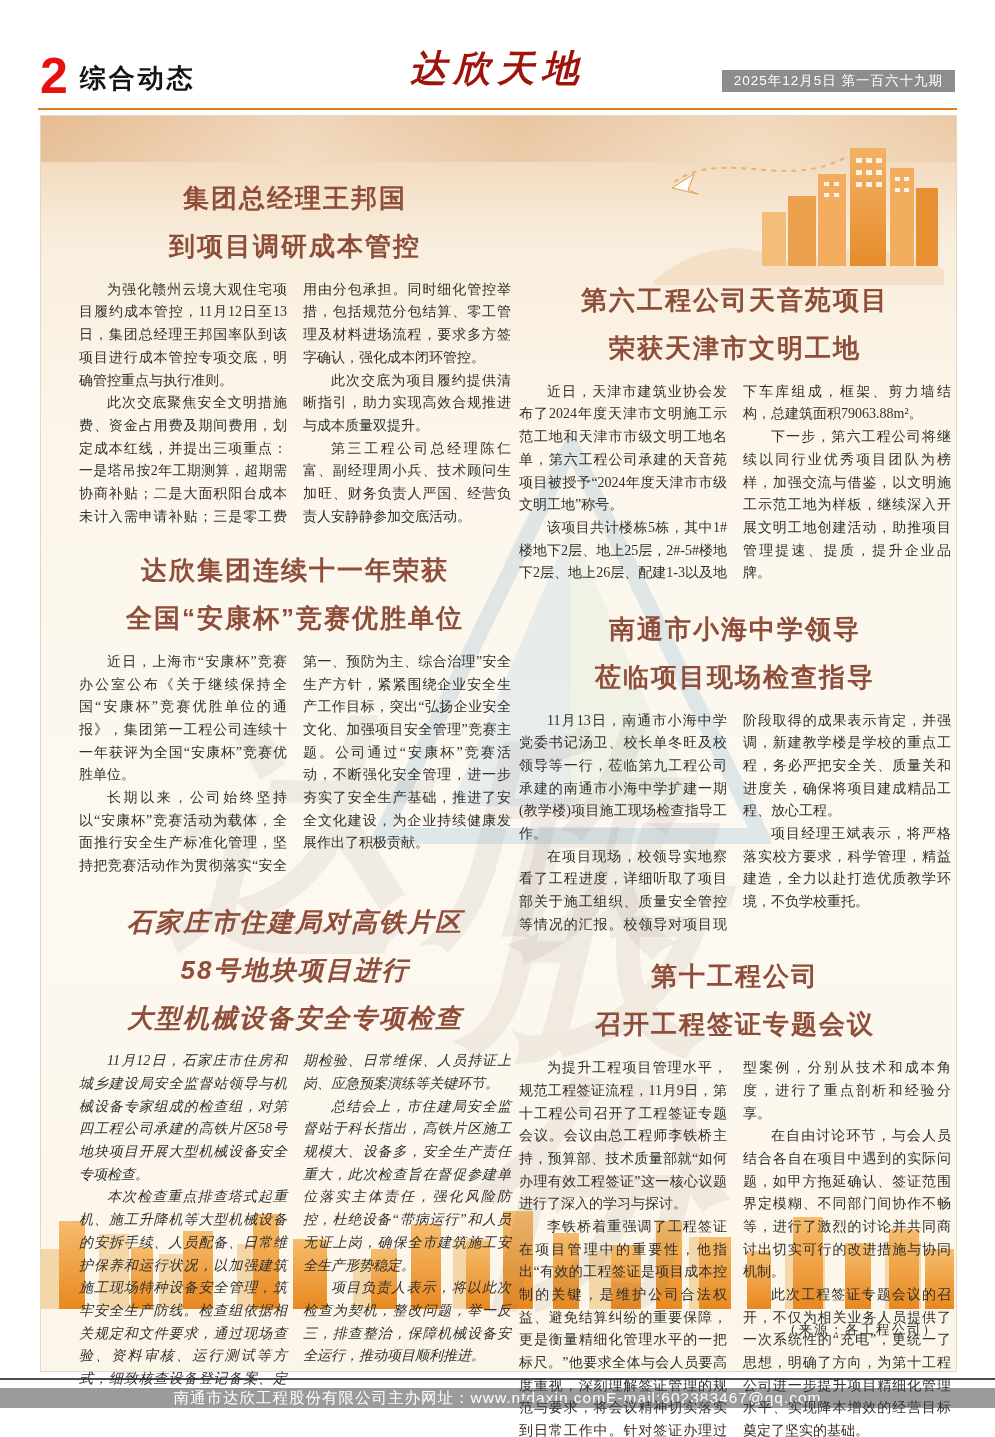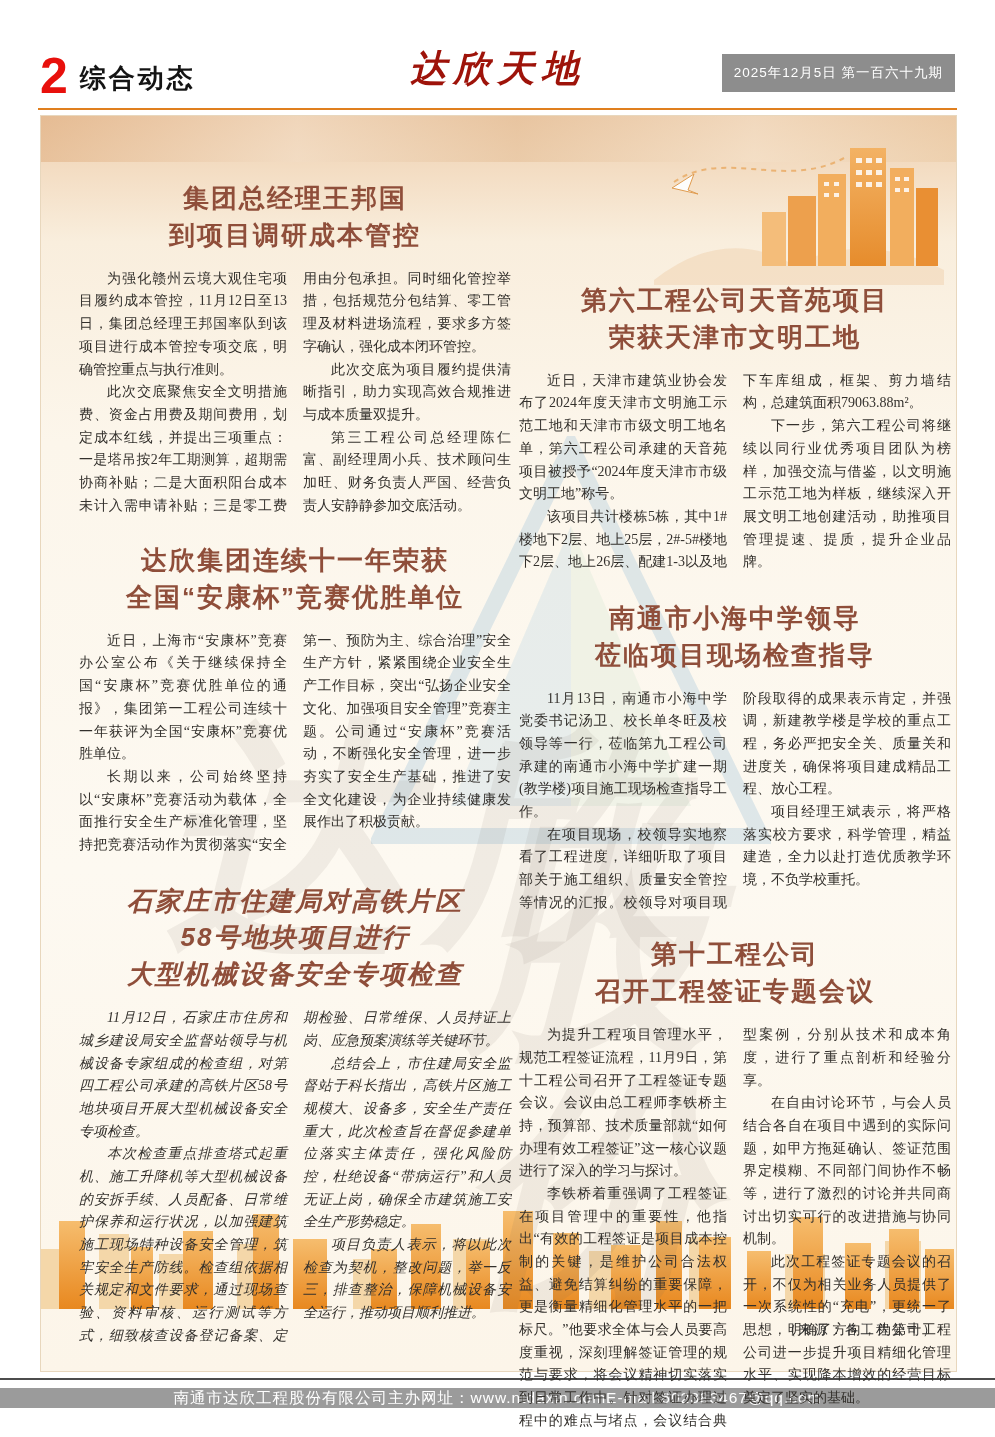--- a/index.html
+++ b/index.html
@@ -7,41 +7,41 @@
         font-family:"Liberation Sans","DejaVu Sans",sans-serif;}
   
   .masthead{position:absolute;top:48px;left:40px;right:40px;height:52px;}
   .hdr-left{position:absolute;left:0;bottom:4px;display:flex;align-items:flex-end;}
   .pagenum{font-size:50px;font-weight:900;color:#e8100c;line-height:.78;letter-spacing:0;}
   .section{font-size:26px;font-weight:700;color:#141414;margin-left:12px;letter-spacing:3px;}
   .brand{position:absolute;left:0;right:0;bottom:6px;text-align:center;
          font-family:Liberation Serif, serif;font-weight:700;font-style:italic;
          font-size:37px;color:#9e130a;letter-spacing:7px;}
   .issue{position:absolute;right:0;bottom:8px;background:#8d8d8d;color:#fff;
-         font-size:13.5px;padding:10px 12px;letter-spacing:1px;}
+         font-size:13.5px;padding:2px 12px;letter-spacing:1px;}
   .rule{position:absolute;top:108px;left:38px;right:38px;height:2px;background:#e07f1e;}
   
   .sheet{position:absolute;top:115px;left:40px;width:915px;height:1255px;
          border:1px solid #e8d7bd;
          background:linear-gradient(180deg,#ecc9a7 0%,#f2d9bd 3%,#f9eedd 10%,#fcf6eb 26%,#fdf9f1 60%,#fcf5e9 100%);}
   .topband{position:absolute;top:0;left:0;right:0;height:46px;opacity:.65;
          background:linear-gradient(90deg,#e2b488,#f2dcc4 28%,#e6c29c 52%,#f4e0c8 78%,#ebcba6);}
   .deco{position:absolute;pointer-events:none;}
   .wm{position:absolute;font-family:"Liberation Serif","DejaVu Serif",serif;font-weight:700;
       font-style:italic;color:rgba(110,100,90,.09);z-index:1;line-height:1;}
   .wm1{left:120px;top:600px;font-size:250px;letter-spacing:20px;}
   .wm2{left:420px;top:700px;font-size:250px;letter-spacing:20px;}
   
   .col{position:absolute;top:0;width:432px;z-index:3;}
   .col-left{left:38px;}
   .col-right{left:478px;}
   .story{display:block;}
   .headline{margin:0 0 14px 0;text-align:center;color:#8f4e3a;font-weight:800;
             font-size:26px;line-height:1.42;letter-spacing:2px;}
-  .headline span{display:block;}
+  .headline span{display:block;margin-top:11px;}
   .body2col{column-count:2;column-gap:16px;
             font-family:"Liberation Serif","DejaVu Serif",serif;
             font-size:14px;line-height:1.62;color:#33302c;text-align:justify;}
   .body2col p{margin:0;text-indent:2em;}
   
   .a1{margin-top:64px;min-height:338px;}
   .a3{margin-top:24px;min-height:268px;}
   .a5{margin-top:26px;font-style:italic;}
   .a2{margin-top:166px;min-height:246px;}
   .a4{margin-top:26px;min-height:246px;}

